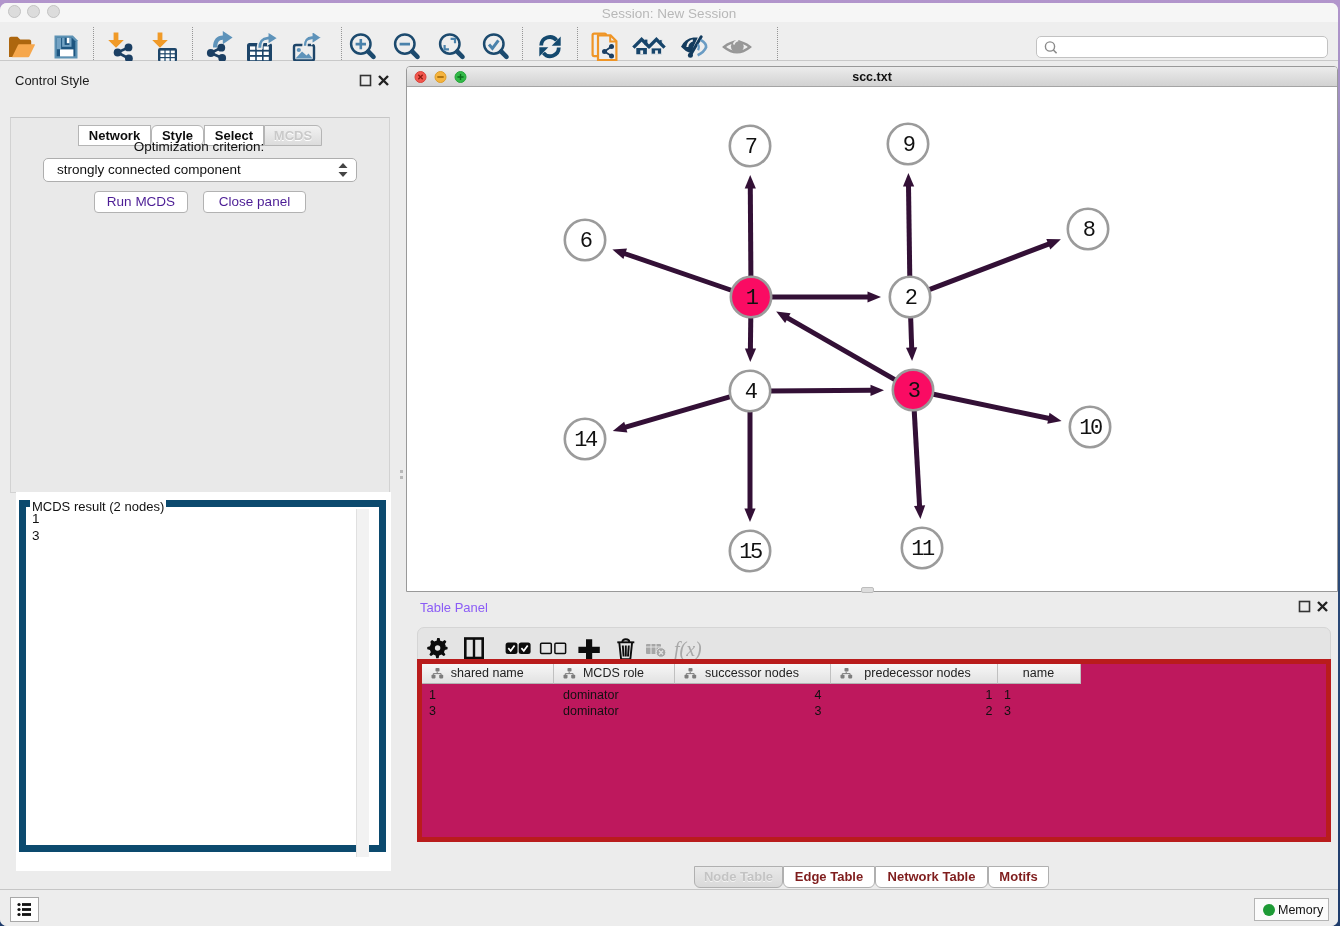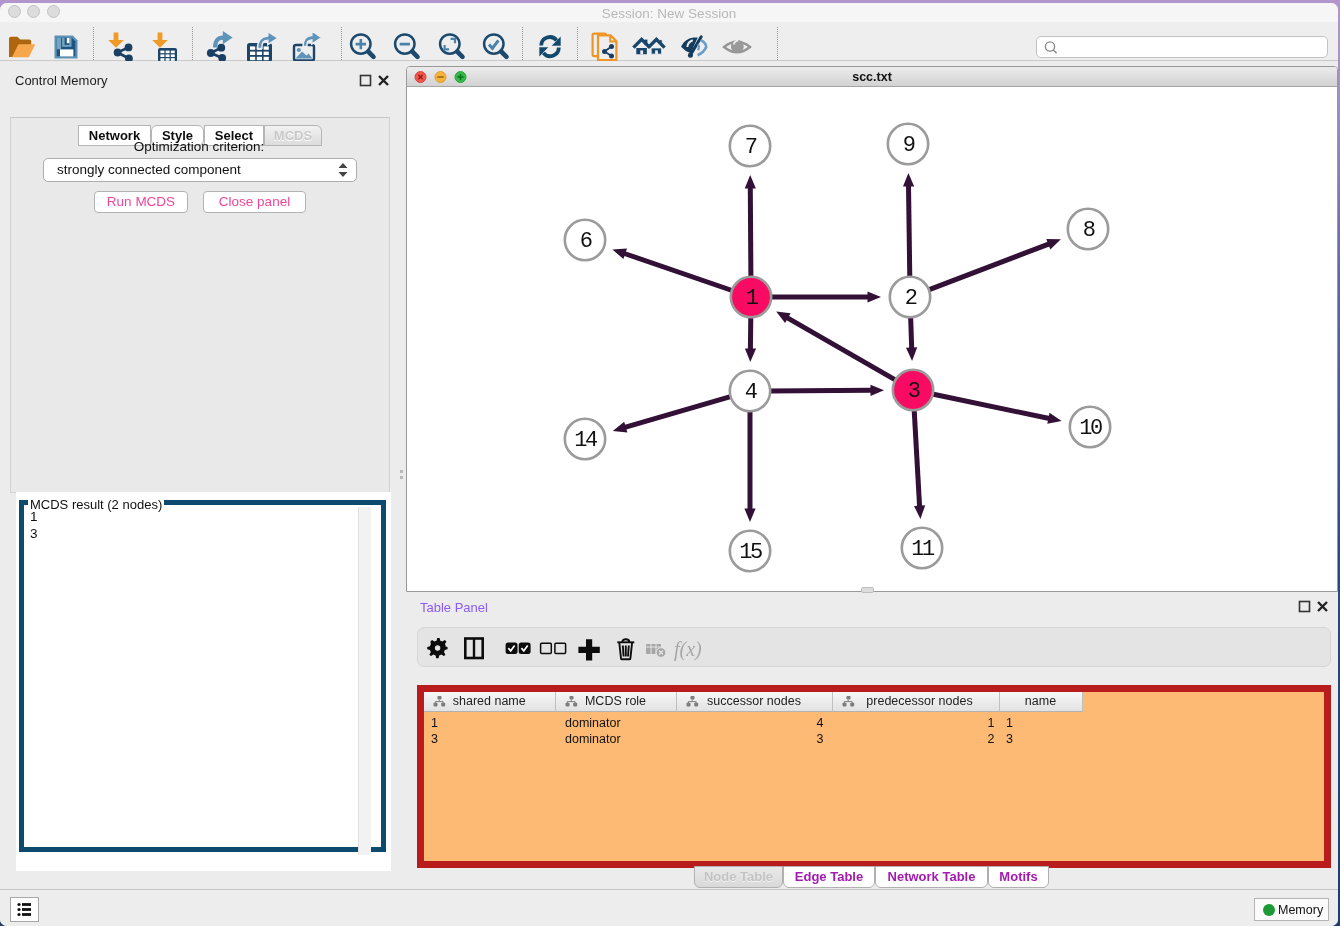--- a/index.html
+++ b/index.html
@@ -15,38 +15,38 @@
 .sep { position:absolute; top:5px; height:33px; width:0; border-left:1px dotted #969696; }
 .ticon { position:absolute; top:0; }
 #searchbox { position:absolute; left:1036px; top:14px; width:292px; height:22px; background:#fff; border:1px solid #c2c2c2; border-radius:5px; }
 
 #leftpanel { position:absolute; left:0; top:58px; width:400px; height:828px; background:#ececec; }
 #cp-title { position:absolute; left:15px; top:12px; font-size:13px; color:#1c1c1c; }
 .tab { position:absolute; top:36px; height:21px; border:1px solid #b5b5b5; background:#fff; font-size:13px; font-weight:bold; color:#0c0c0c; text-align:center; line-height:19px;margin-top:28px; }
 #cp-panel { position:absolute; left:10px; top:56px; width:380px; height:376px; background:#e9e9e9; border:1px solid #d2d2d2; border-top:1px solid #c6c6c6; }
 #optlabel { position:absolute; left:0; top:22px; width:378px; text-align:center; font-size:13.5px; color:#111; }
 #dropdown { position:absolute; left:33px; top:41px; width:314px; height:24px; background:#fff; border:1px solid #aeaeae; border-radius:5px; font-size:13.5px; color:#111; line-height:22px; padding-left:13px; }
-.btn { position:absolute; top:74px; height:22px; background:#fff; border:1px solid #b2b2b2; border-radius:4px; font-size:13.5px; color:#ec4899; text-align:center; line-height:20px; }
+.btn { position:absolute; top:74px; height:22px; background:#fff; border:1px solid #b2b2b2; border-radius:4px; font-size:13.5px; color:#4c1d95; text-align:center; line-height:20px; }
 #results { position:absolute; left:16px; top:431px; width:375px; height:379px; background:#fff; }
-#fieldset { position:absolute; left:3px; top:8px; width:367px; height:352px; border:5px solid #0c4a6e; }
+#fieldset { position:absolute; left:3px; top:8px; width:367px; height:352px; border:7px solid #0c4a6e; }
 #fieldlegend { position:absolute; left:4px; top:-8px; background:#fff; padding:0 2px; font-size:13px; color:#111; }
 #fscroll { position:absolute; right:10px; top:2px; width:13px; height:348px; background:#f2f2f2; border-left:1px solid #e0e0e0; }
 .fitem { font-size:13.5px; color:#111; padding-left:6px; line-height:17px; }
 
 #netwin { position:absolute; left:406px; top:63px; width:932px; height:526px; background:#fff; border:1px solid #999; border-radius:4px 4px 0 0;padding-left:40px; }
 #nettitle { position:absolute; left:0; top:0; width:930px; height:20px; background:linear-gradient(#ececec,#d2d2d2); border-bottom:1px solid #a4a4a4; border-radius:3px 3px 0 0; }
 #netname { position:absolute; left:0; top:3px; width:930px; text-align:center; font-size:12.5px; font-weight:bold; color:#111; }
 
 #tablepanel { position:absolute; left:406px; top:591px; width:932px; height:295px; background:#ececec; }
 #tp-title { position:absolute; left:14px; top:6px; font-size:13px; color:#8b5cf6; }
 #tp-toolbar { position:absolute; left:11px; top:33px; width:914px; height:40px; background:#e4e4e4; border:1px solid #d5d5d5; border-radius:7px; }
-#tbl { position:absolute; left:11px; top:91px; width:914px; height:183px; background:#fdba74; border:7px solid #b91c1c; }
+#tbl { position:absolute; left:11px; top:65px; width:914px; height:183px; background:#be185d; border:5px solid #b91c1c; }
 .th { position:absolute; top:0; height:20px; background:linear-gradient(#f7f7f7,#e2e2e2); border-right:1px solid #c0c0c0; border-bottom:1px solid #b2b2b2; font-size:12.5px; color:#222; text-align:center; line-height:18px; }
 .td { position:absolute; font-size:12.5px; color:#111; height:16px; line-height:16px; }
-.btab { position:absolute; top:272px; height:22px; background:#fff; border:1px solid #b0b0b0; font-size:13px; font-weight:bold; color:#a21caf; text-align:center; line-height:20px; border-radius:0 0 6px 6px; }
+.btab { position:absolute; top:272px; height:22px; background:#fff; border:1px solid #b0b0b0; font-size:13px; font-weight:bold; color:#7f1d1d; text-align:center; line-height:20px; border-radius:0 0 6px 6px; }
 
 #statusbar { position:absolute; left:0; top:886px; width:1338px; height:37px; background:#ededed; border-top:1px solid #c6c6c6; }
 #listbtn { position:absolute; left:10px; top:7px; width:29px; height:25px; background:#fdfdfd; border:1px solid #a8a8a8; }
 #membtn { position:absolute; left:1254px; top:8px; width:75px; height:23px; background:#fbfbfb; border:1px solid #b4b4b4; font-size:12.5px; color:#111; }
 svg { display:block; }
 </style>
 </head>
 <body>
 <svg width="0" height="0" style="position:absolute;">
     <defs>
@@ -214,21 +214,21 @@
     <div class="sep" style="left:577px;"></div>
     <div class="sep" style="left:777px;"></div>
     <div id="searchbox">
         <svg width="20" height="20" style="position:absolute;left:5px;top:1px;">
       <circle cx="8" cy="8.5" r="4.6" fill="none" stroke="#8a8a8a" stroke-width="1.4"></circle>
       <line x1="11.4" y1="12" x2="14.6" y2="15.2" stroke="#8a8a8a" stroke-width="1.6"></line>
     </svg>
       </div>
   </div>
   <div id="leftpanel">
-    <div id="cp-title">Control Memory</div>
+    <div id="cp-title">Control Style</div>
     <svg style="position:absolute;left:359px;top:13px;" width="36" height="14">
       <rect x="1.5" y="1.5" width="10" height="10" fill="none" stroke="#333" stroke-width="1.6"></rect>
       <path d="M20,2 l9,9 M29,2 l-9,9" stroke="#222" stroke-width="2.4"></path>
     </svg>
     <div id="cp-panel"></div>
     <div class="tab" style="left:78px; width:73px;">Network</div>
     <div class="tab" style="left:151px; width:53px;border-radius:6px;">Style</div>
     <div class="tab" style="left:204px; width:60px;">Select</div>
     <div class="tab" style="left:264px; width:58px; background:linear-gradient(#f2f2f2,#dcdcdc); color:#c9c9c9; text-shadow:0 1px 0 #fff; border-radius:0 6px 0 0;">MCDS</div>
     <div id="cp-panel2" style="position:absolute; left:10px; top:56px; width:380px; height:376px;">

